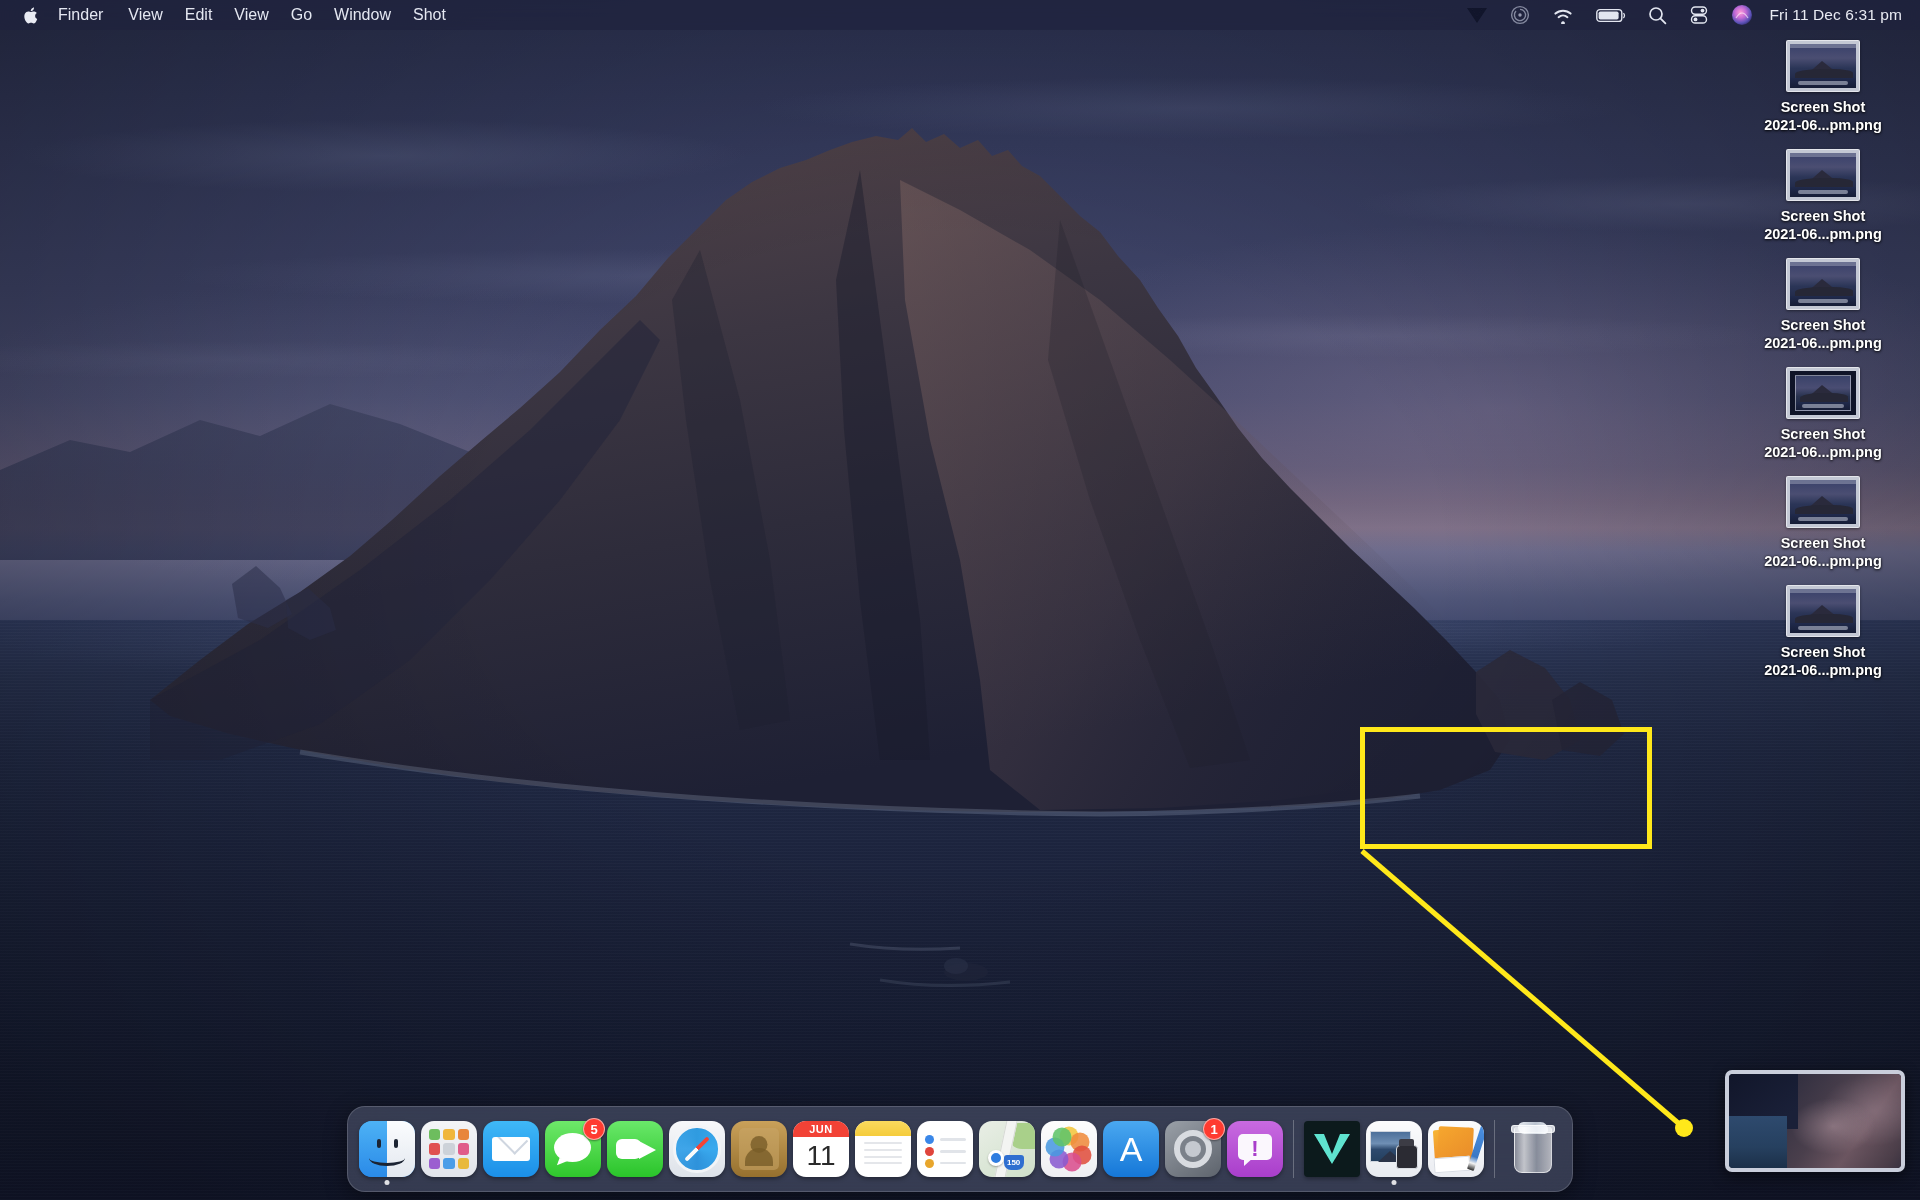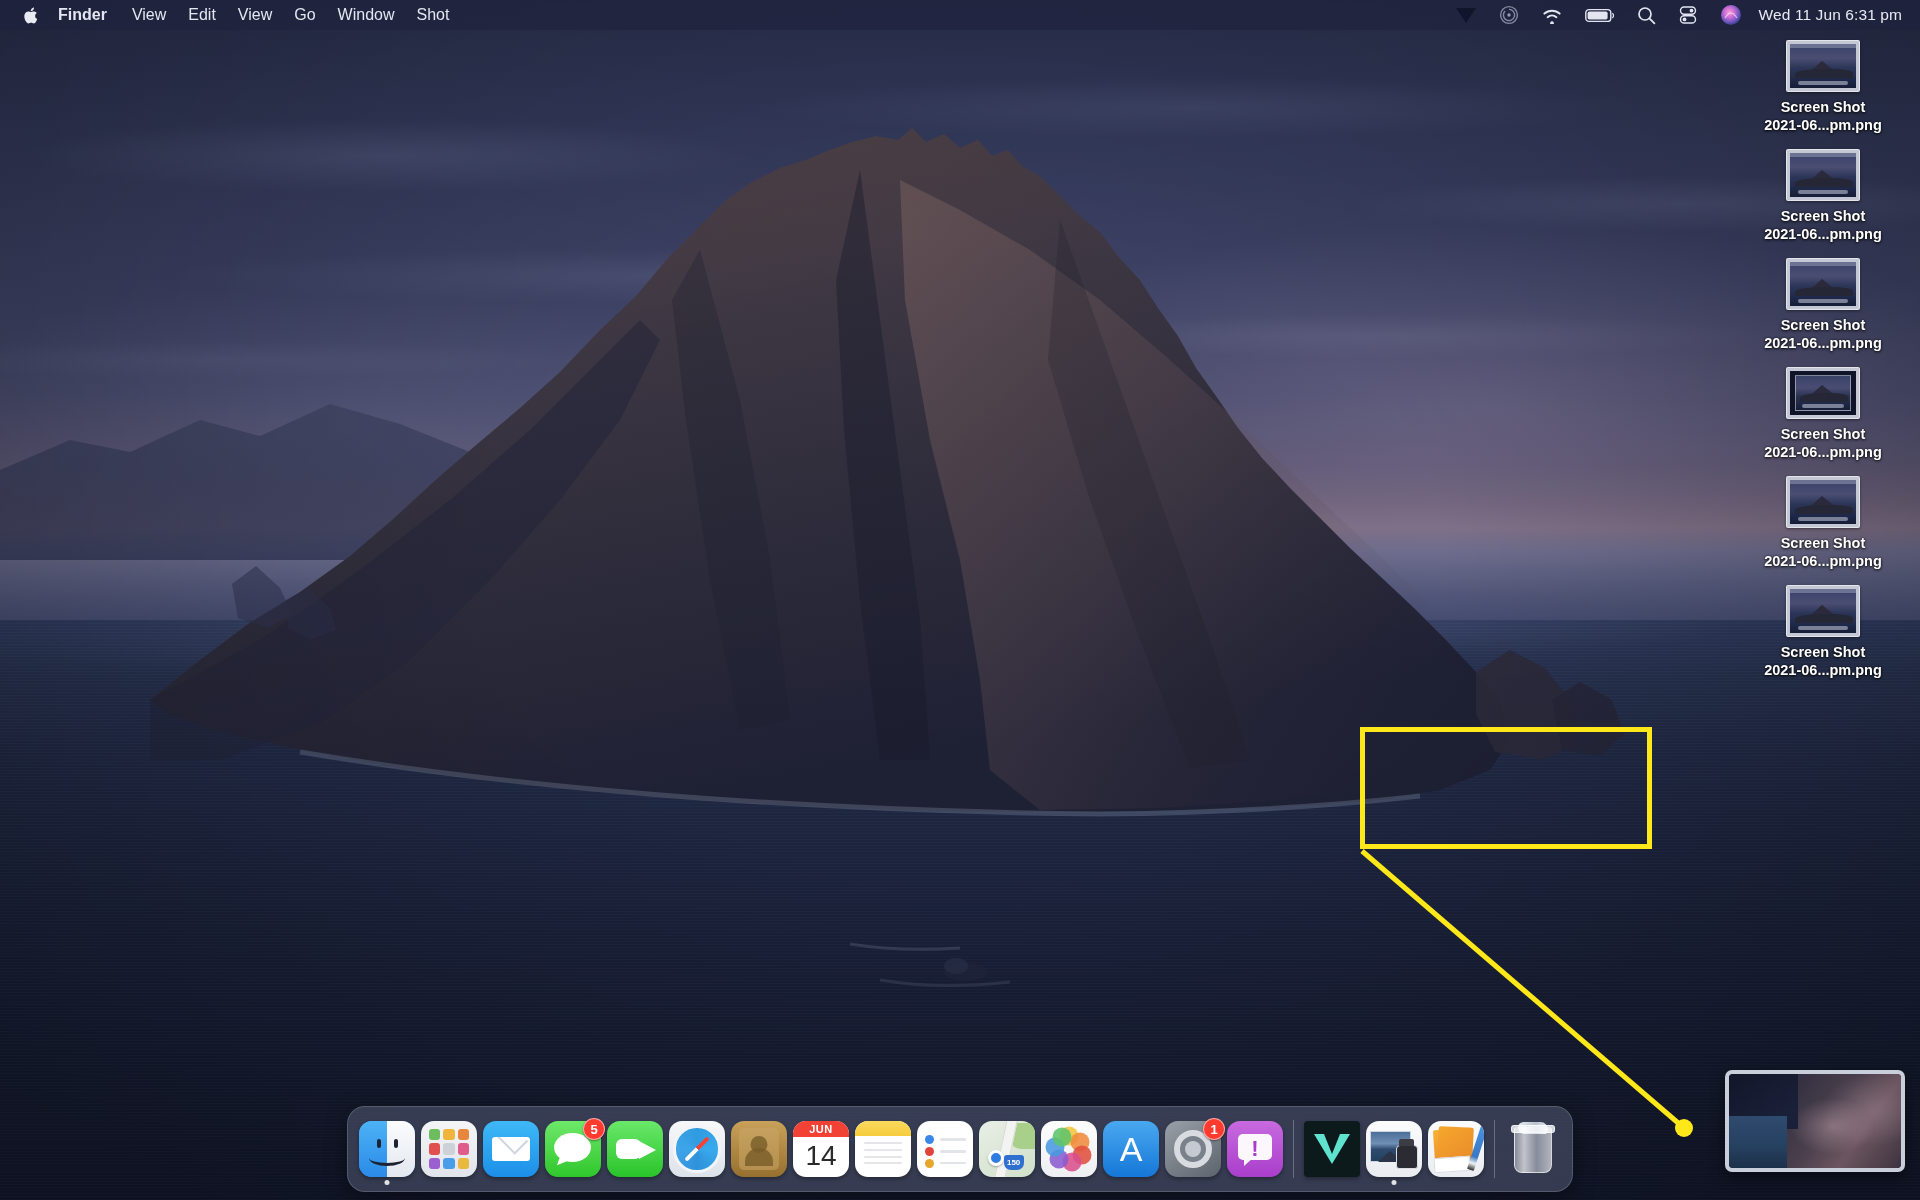--- a/index.html
+++ b/index.html
@@ -100,21 +100,21 @@
     width:28px; height:30px;
     display:flex; align-items:center; justify-content:center;
     cursor:default;
   }
   .apple-logo svg { width:16px; height:19px; fill:#e9ebf3; }
   .menu-item {
     padding:0 11px; line-height:30px;
     white-space:nowrap; cursor:default;
     color:#e4e7f1;
   }
-  .menu-item.app-name { font-weight:bold; padding-left:14px; padding-right:14px; }
+  .menu-item.app-name { font-weight:normal; padding-left:14px; padding-right:14px; }
 
   #menubar-right {
     margin-left:auto; display:flex; align-items:center;
     padding-right:14px; gap:0;
   }
   .status-item {
     height:30px; display:flex; align-items:center; justify-content:center;
     padding:0 11px; cursor:default;
   }
   .status-item svg { display:block; }
@@ -714,21 +714,21 @@
               <stop offset="0%" stop-color="#ff9dd8"></stop>
               <stop offset="38%" stop-color="#c46bd6"></stop>
               <stop offset="72%" stop-color="#5c52b8"></stop>
               <stop offset="100%" stop-color="#241f52"></stop>
             </radialGradient>
           </defs>
           <circle cx="11" cy="11" r="10" fill="url(#siriG)"></circle>
           <path d="M5 14 Q 11 4 17 14" fill="none" stroke="rgba(255,255,255,0.6)" stroke-width="1.2"></path>
         </svg>
       </div>
-      <div id="clock">Wed 11 Jun  6:31 pm</div>
+      <div id="clock">Fri 11 Dec  6:31 pm</div>
     </div>
   </div>
 
   <div id="desktop-icons">
 
     <div class="desk-icon">
       <div class="thumb-frame">
         <div class="thumb-inner">
           <div class="thumb-menubar"></div>
           <div class="thumb-peak"></div>
@@ -908,21 +908,21 @@
             <div class="head"></div>
             <div class="body"></div>
         </div>
       </div>
     </div>
 
     <div class="dock-item">
       <div class="icon-wrap">
         <div class="dock-icon ic-calendar">
           <div class="ic-cal-top">JUN</div>
-          <div class="ic-cal-day">14</div>
+          <div class="ic-cal-day">11</div>
         </div>
       </div>
     </div>
 
     <div class="dock-item">
       <div class="icon-wrap">
         <div class="dock-icon ic-notes">
           <div class="band"></div>
           <div class="ln" style="top:38%"></div>
           <div class="ln" style="top:50%"></div>

